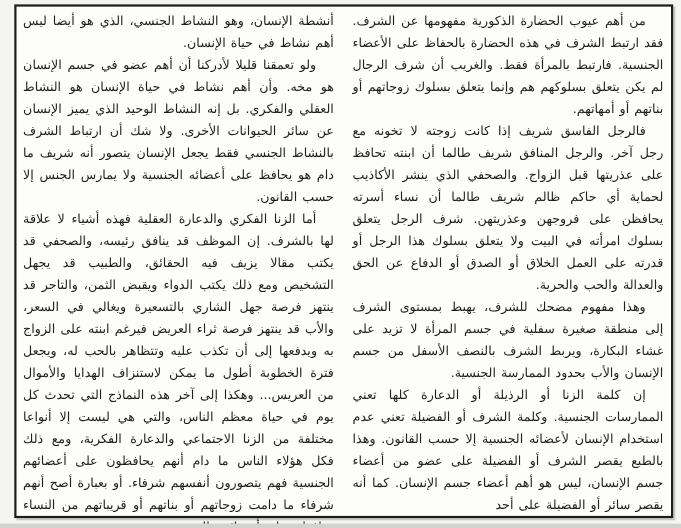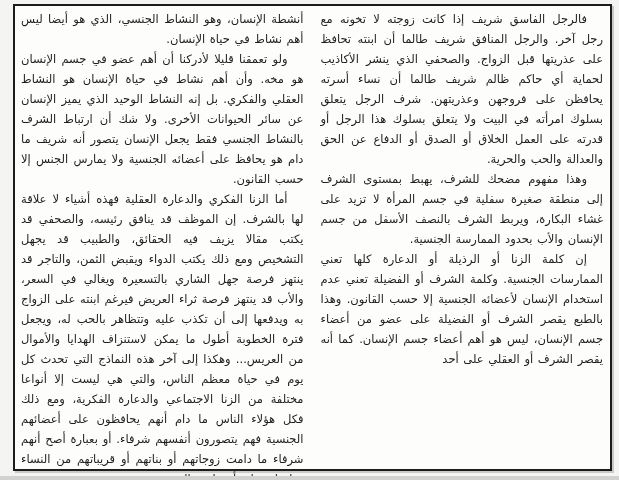--- a/index.html
+++ b/index.html
@@ -60,23 +60,24 @@
     text-indent: 0;
   }
 </style>
 </head>
 <body>
 
 <div class="scan-page">
   <div class="columns">
 
     <div class="column">
+      <p>من أهم عيوب الحضارة الذكورية مفهومها عن الشرف. فقد ارتبط الشرف في هذه الحضارة بالحفاظ على الأعضاء الجنسية. فارتبط بالمرأة فقط. والغريب أن شرف الرجال لم يكن يتعلق بسلوكهم هم وإنما يتعلق بسلوك زوجاتهم أو بناتهم أو أمهاتهم.</p>
       <p>فالرجل الفاسق شريف إذا كانت زوجته لا تخونه مع رجل آخر. والرجل المنافق شريف طالما أن ابنته تحافظ على عذريتها قبل الزواج. والصحفي الذي ينشر الأكاذيب لحماية أي حاكم ظالم شريف طالما أن نساء أسرته يحافظن على فروجهن وعذريتهن. شرف الرجل يتعلق بسلوك امرأته في البيت ولا يتعلق بسلوك هذا الرجل أو قدرته على العمل الخلاق أو الصدق أو الدفاع عن الحق والعدالة والحب والحرية.</p>
       <p>وهذا مفهوم مضحك للشرف، يهبط بمستوى الشرف إلى منطقة صغيرة سفلية في جسم المرأة لا تزيد على غشاء البكارة، ويربط الشرف بالنصف الأسفل من جسم الإنسان والأب بحدود الممارسة الجنسية.</p>
-      <p>إن كلمة الزنا أو الرذيلة أو الدعارة كلها تعني الممارسات الجنسية. وكلمة الشرف أو الفضيلة تعني عدم استخدام الإنسان لأعضائه الجنسية إلا حسب القانون. وهذا بالطبع يقصر الشرف أو الفضيلة على عضو من أعضاء جسم الإنسان، ليس هو أهم أعضاء جسم الإنسان. كما أنه يقصر الشرف أو العقلي على أحد</p>
+      <p>إن كلمة الزنا أو الرذيلة أو الدعارة كلها تعني الممارسات الجنسية. وكلمة الشرف أو الفضيلة تعني عدم استخدام الإنسان لأعضائه الجنسية إلا حسب القانون. وهذا بالطبع يقصر الشرف أو الفضيلة على عضو من أعضاء جسم الإنسان، ليس هو أهم أعضاء جسم الإنسان. كما أنه يقصر سائر أو الفضيلة على أحد</p>
     </div>
 
     <div class="column">
       <p class="no-indent">أنشطة الإنسان، وهو النشاط الجنسي، الذي هو أيضا ليس أهم نشاط في حياة الإنسان.</p>
       <p>ولو تعمقنا قليلا لأدركنا أن أهم عضو في جسم الإنسان هو مخه. وأن أهم نشاط في حياة الإنسان هو النشاط العقلي والفكري. بل إنه النشاط الوحيد الذي يميز الإنسان عن سائر الحيوانات الأخرى. ولا شك أن ارتباط الشرف بالنشاط الجنسي فقط يجعل الإنسان يتصور أنه شريف ما دام هو يحافظ على أعضائه الجنسية ولا يمارس الجنس إلا حسب القانون.</p>
       <p>أما الزنا الفكري والدعارة العقلية فهذه أشياء لا علاقة لها بالشرف. إن الموظف قد ينافق رئيسه، والصحفي قد يكتب مقالا يزيف فيه الحقائق، والطبيب قد يجهل التشخيص ومع ذلك يكتب الدواء ويقبض الثمن، والتاجر قد ينتهز فرصة جهل الشاري بالتسعيرة ويغالي في السعر، والأب قد ينتهز فرصة ثراء العريض فيرغم ابنته على الزواج به ويدفعها إلى أن تكذب عليه وتتظاهر بالحب له، ويجعل فترة الخطوبة أطول ما يمكن لاستنزاف الهدايا والأموال من العريس... وهكذا إلى آخر هذه النماذج التي تحدث كل يوم في حياة معظم الناس، والتي هي ليست إلا أنواعا مختلفة من الزنا الاجتماعي والدعارة الفكرية، ومع ذلك فكل هؤلاء الناس ما دام أنهم يحافظون على أعضائهم الجنسية فهم يتصورون أنفسهم شرفاء. أو بعبارة أصح أنهم شرفاء ما دامت زوجاتهم أو بناتهم أو قريباتهم من النساء يحافظن على أعضائهن الجنسية.</p>
 
     </div>
 
   </div>

